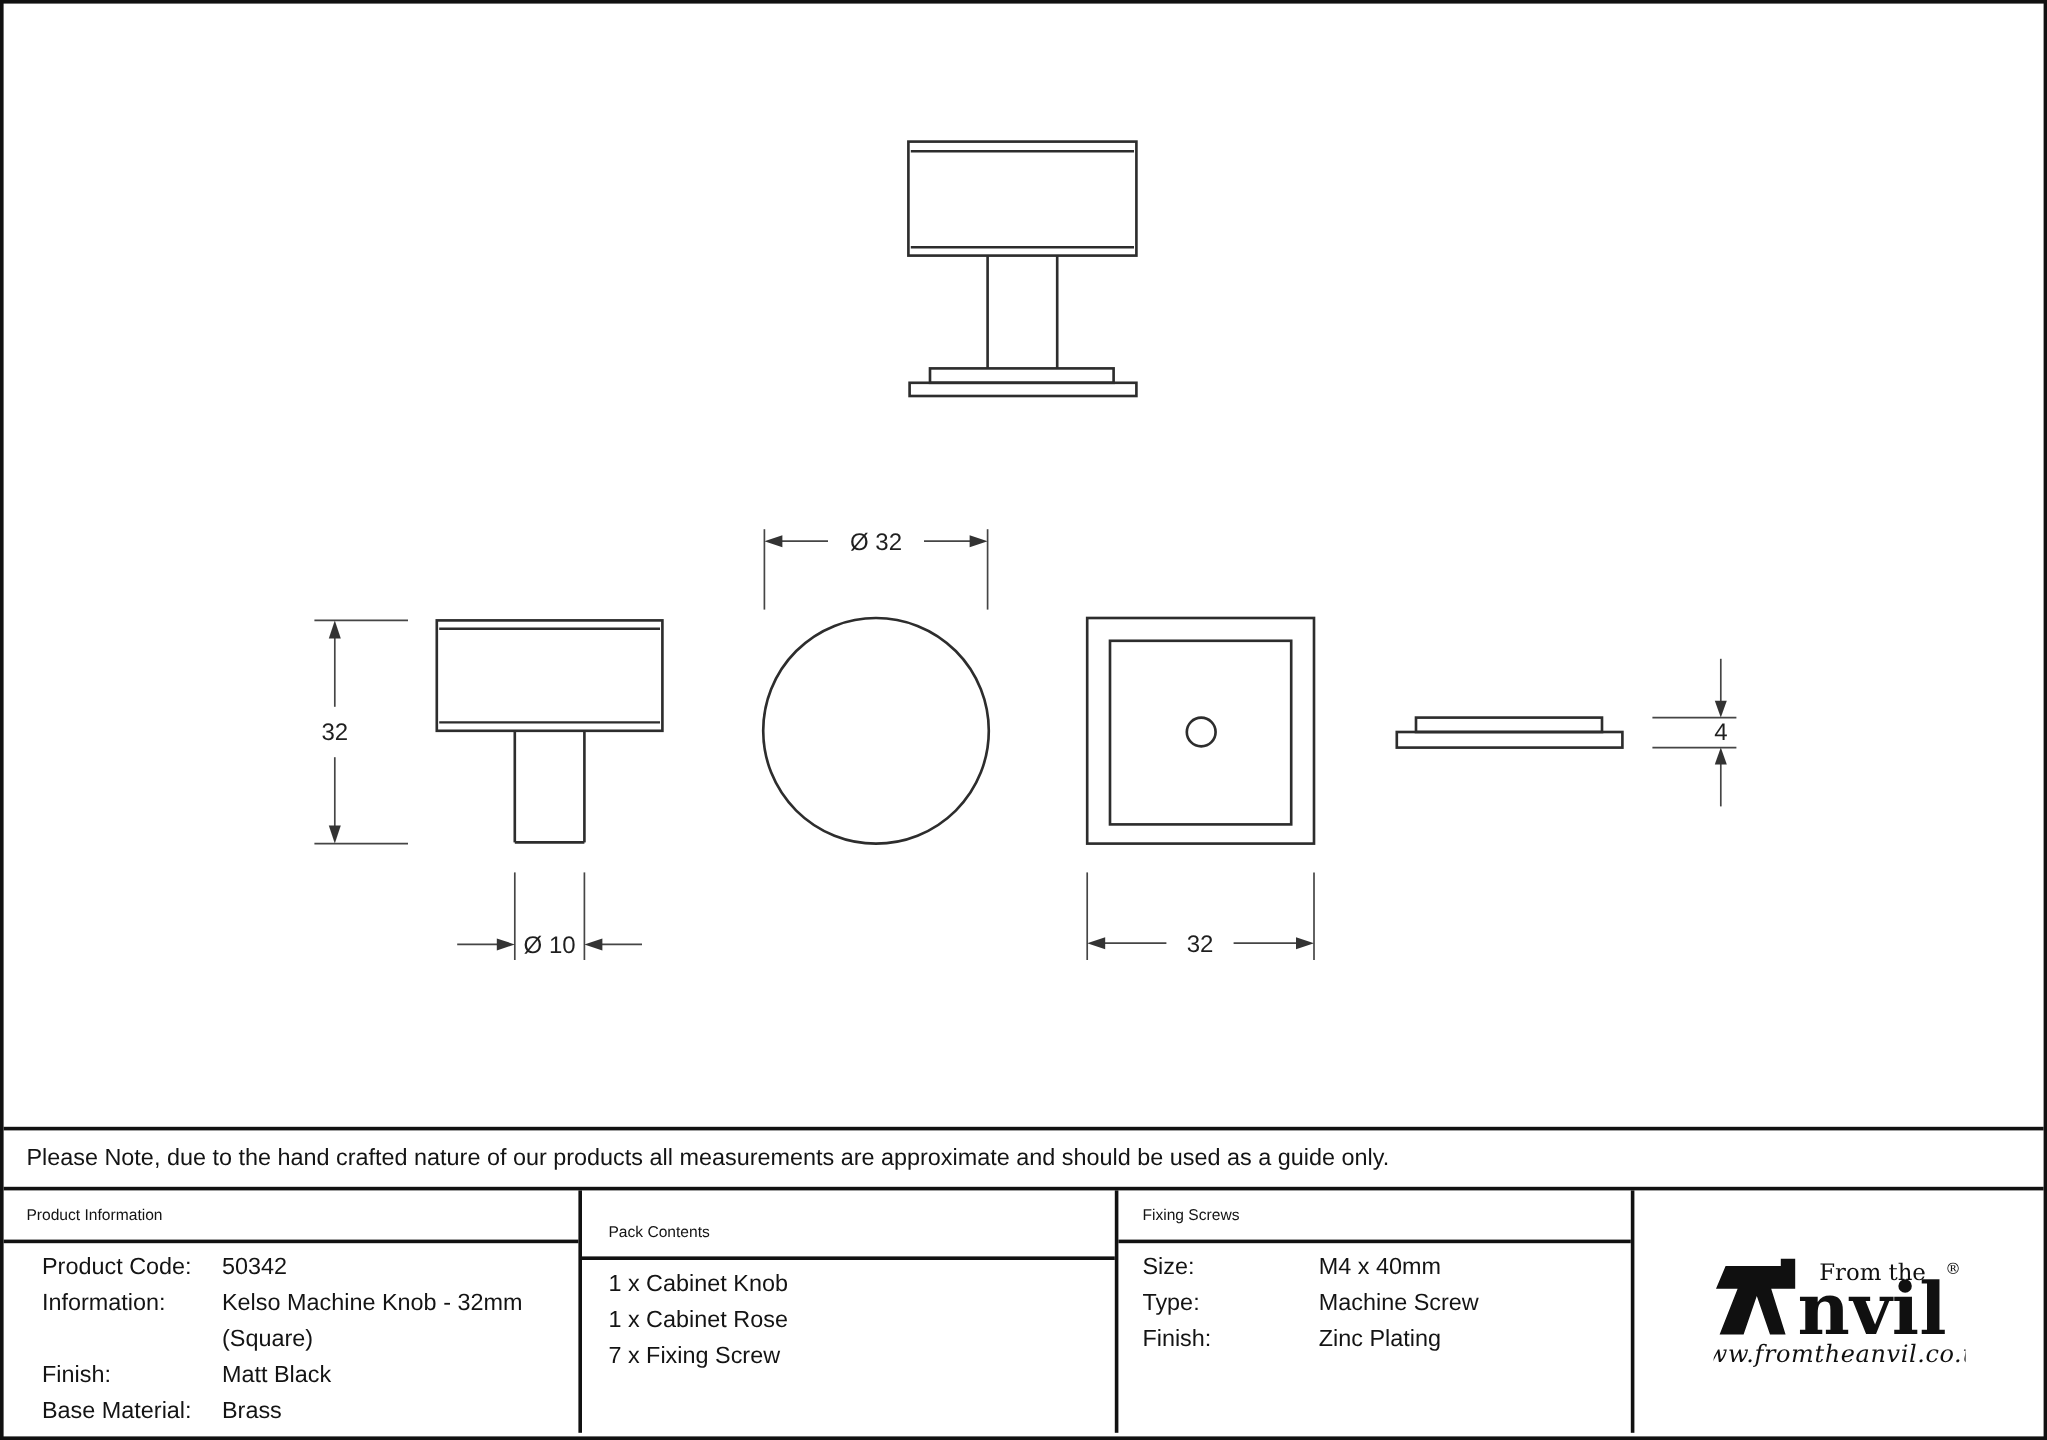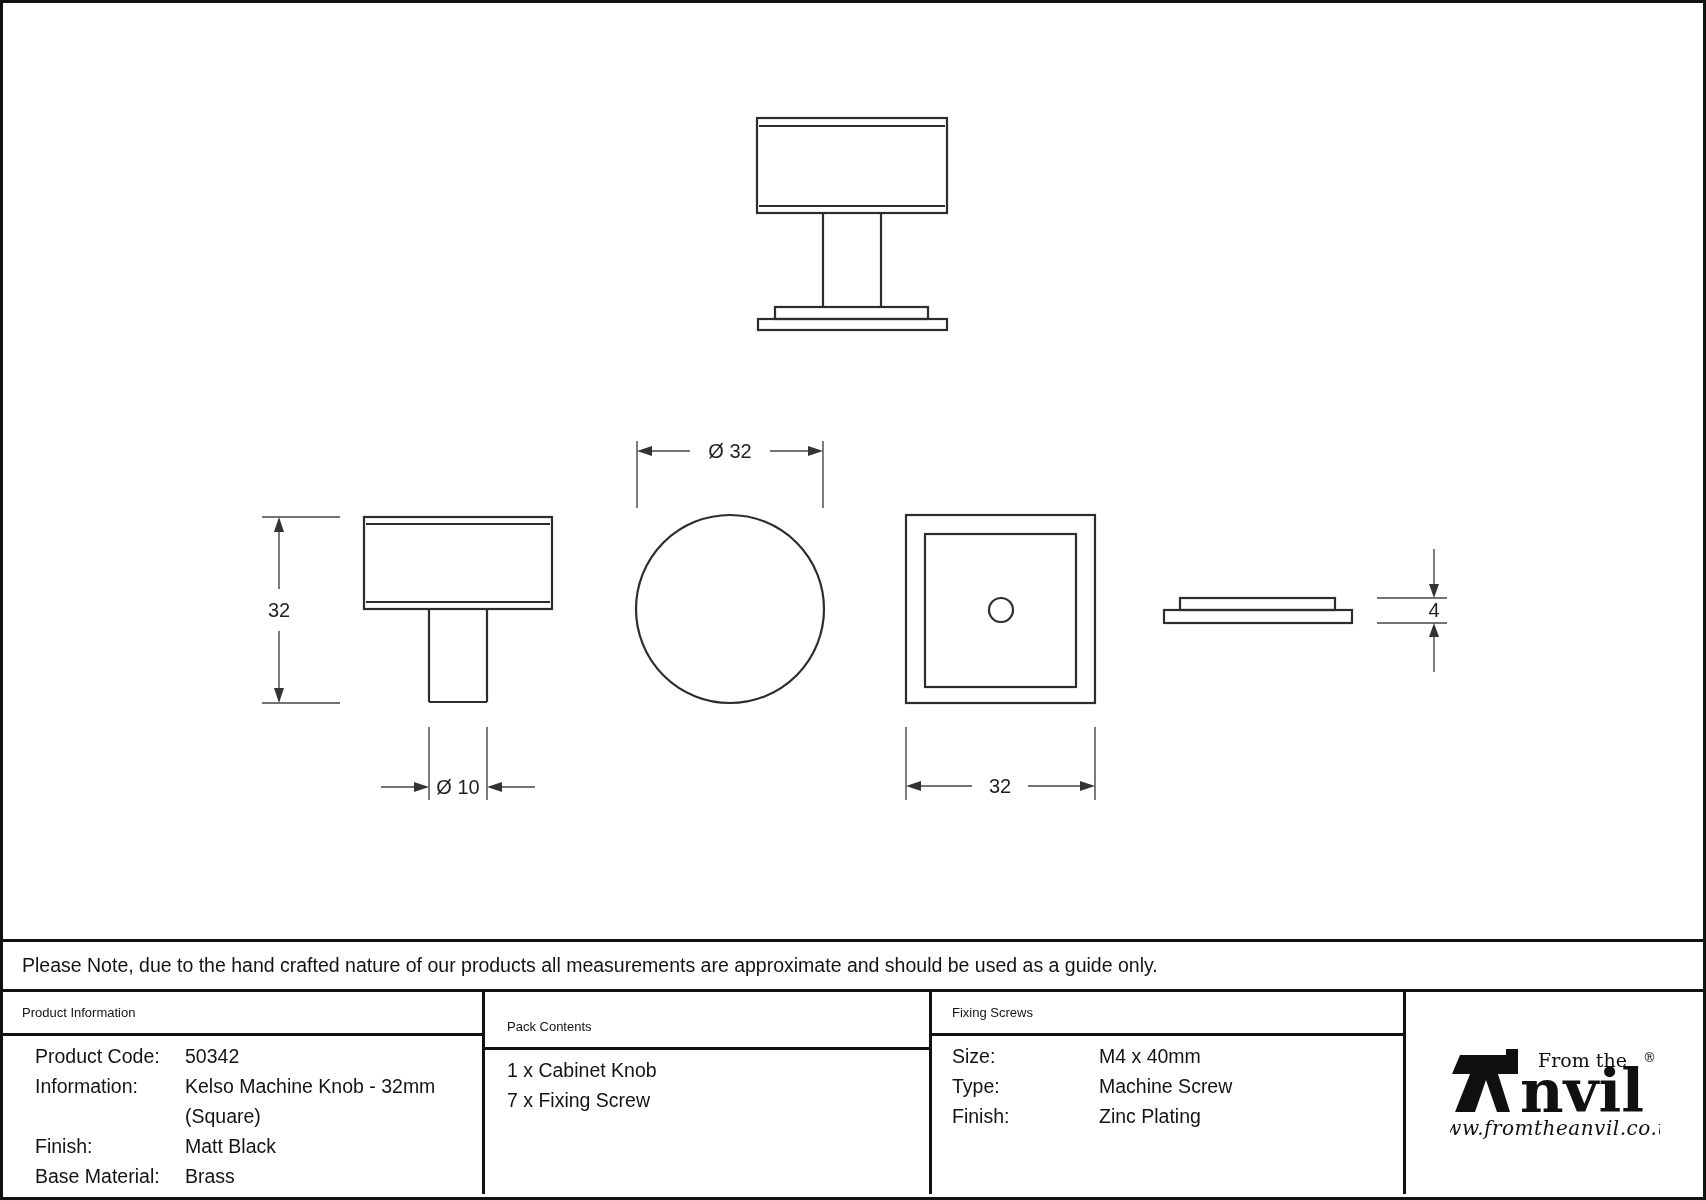--- a/index.html
+++ b/index.html
@@ -7,21 +7,21 @@
   .page{position:absolute;inset:0;border:3px solid #111111;box-sizing:border-box;background:#ffffff;}
   .drawing-area{position:relative;width:1700px;height:936px;overflow:hidden;}
   .drawing-area svg{display:block;}
   .note-row{height:47px;border-top:3px solid #111111;display:flex;align-items:center;
             padding-left:19px;font-size:19.5px;color:#141414;}
   .info-table{display:flex;height:205px;border-top:3px solid #111111;box-sizing:border-box;}
   .col{box-sizing:border-box;height:100%;}
   .col-border{border-right:3px solid #111111;}
   .col-product{width:482px;}
   .col-pack{width:447px;}
-  .col-screws{width:474px;}
+  .col-screws{width:430px;}
   .col-logo{flex:1;display:flex;align-items:center;justify-content:center;}
   .cell-header{height:41px;border-bottom:3px solid #111111;display:flex;align-items:center;
                font-size:13px;color:#141414;}
   .col-product .cell-header{padding-left:19px;}
   .col-pack .cell-header{padding-left:22px;margin-top:14px;}
   .col-screws .cell-header{padding-left:20px;}
   .cell-body{padding-top:5px;font-size:19.5px;line-height:30px;color:#141414;}
   .col-product .cell-body{padding-left:32px;}
   .col-pack .cell-body{padding-left:22px;}
   .col-screws .cell-body{padding-left:20px;}
@@ -162,20 +162,21 @@
           <span class="k">Base Material:</span>
           <span class="v">Brass</span>
         </div>
       </div>
     </div>
 
     <div class="col col-pack col-border">
       <div class="cell-header">Pack Contents</div>
       <div class="cell-body">
         <div>1 x Cabinet Knob</div>
+        <div>1 x Cabinet Rose</div>
         <div>7 x Fixing Screw</div>
       </div>
     </div>
 
     <div class="col col-screws col-border">
       <div class="cell-header">Fixing Screws</div>
       <div class="cell-body">
         <div class="kv">
           <span class="k">Size:</span>
           <span class="v">M4 x 40mm</span>

